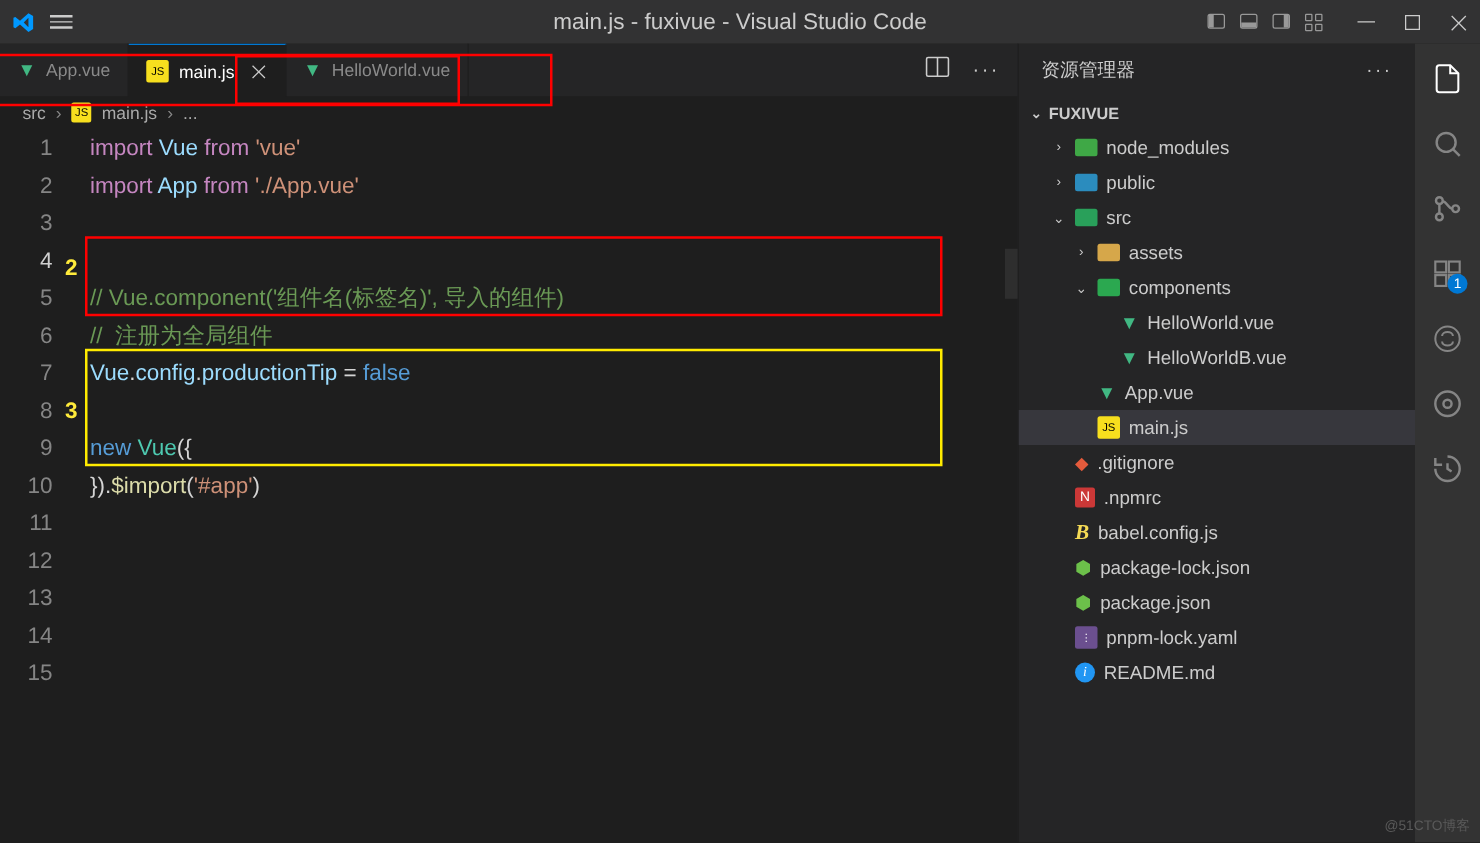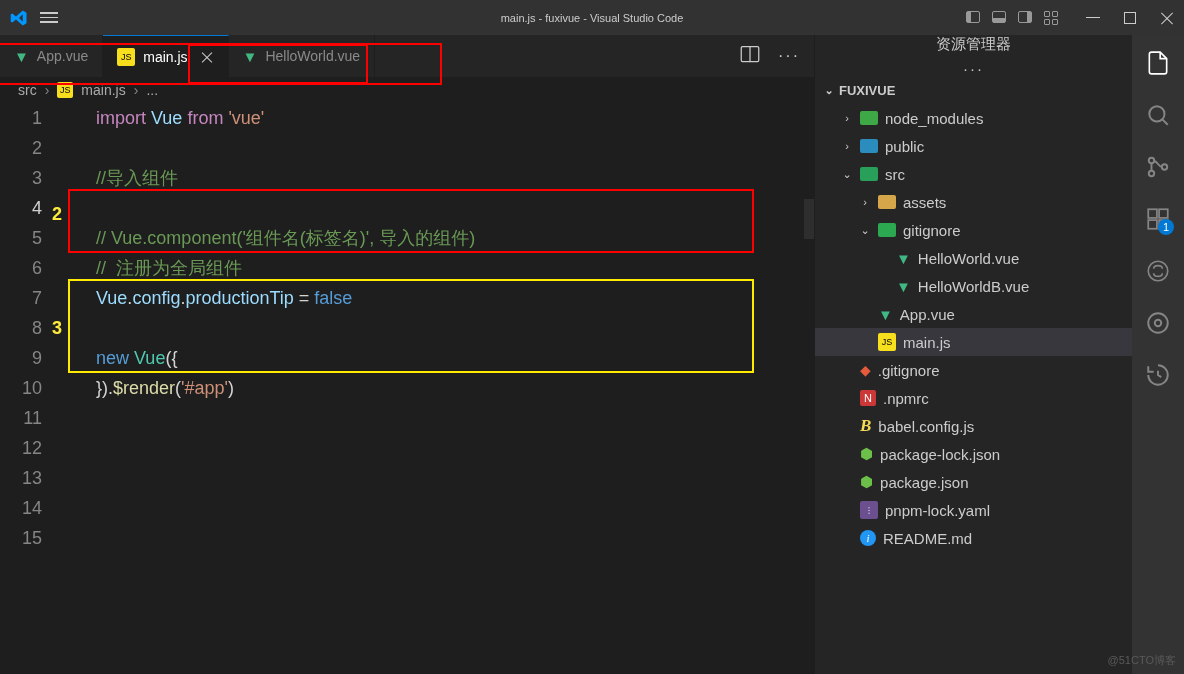--- a/index.html
+++ b/index.html
@@ -4,21 +4,21 @@
 <style>
 * { margin:0; padding:0; box-sizing:border-box; font-family: 'Segoe UI', -apple-system, sans-serif; }
 body { width:1184px; height:674px; background:#1e1e1e; color:#cccccc; overflow:hidden; position:relative; }
 
 
 .titlebar { height:35px; background:#323233; display:flex; align-items:center; padding:0 10px; justify-content:space-between; }
 .titlebar-left { display:flex; align-items:center; gap:12px; }
 .vscode-logo { width:18px; height:18px; }
 .menu-icon { width:18px; height:18px; display:flex; flex-direction:column; justify-content:center; gap:3px; cursor:pointer; }
 .menu-icon span { height:1.5px; background:#ccc; width:100%; }
-.titlebar-center { position:absolute; left:50%; transform:translateX(-50%); color:#ccc; font-size:11px; }
+.titlebar-center { position:absolute; left:50%; transform:translateX(-50%); color:#ccc; font-size:18px; }
 .titlebar-right { display:flex; align-items:center; gap:18px; }
 .layout-icons { display:flex; gap:12px; }
 .layout-icon-box { width:14px; height:12px; border:1.2px solid #999; border-radius:2px; position:relative; }
 .layout-icon-box.left::before { content:''; position:absolute; left:0; top:0; bottom:0; width:35%; background:#999; }
 .layout-icon-box.bottom::before { content:''; position:absolute; left:0; right:0; bottom:0; height:40%; background:#999; }
 .layout-icon-box.right::before { content:''; position:absolute; right:0; top:0; bottom:0; width:35%; background:#999; }
 .grid4 { width:14px; height:14px; display:grid; grid-template-columns:1fr 1fr; grid-template-rows:1fr 1fr; gap:2px; }
 .grid4 span { border:1px solid #999; border-radius:1px; }
 .win-controls { display:flex; align-items:center; gap:24px; margin-left:10px; }
 .win-min { width:14px; height:1px; background:#ccc; }
@@ -42,32 +42,32 @@
 
 .breadcrumb { height:26px; display:flex; align-items:center; padding:0 18px; gap:8px; font-size:14px; color:#aaa; }
 
 
 .editor-wrap { flex:1; display:flex; flex-direction:column; }
 .editor { display:flex; font-family:'Consolas','Courier New',monospace; font-size:18px; line-height:30px; position:relative; }
 .gutter { width:72px; text-align:right; color:#858585; padding-right:30px; user-select:none; }
 .gutter .ln { height:30px; }
 .gutter .ln.curr { color:#d0d0d0; }
 .code { flex:1; position:relative; }
-.code .line { height:30px; white-space:pre;margin-left:24px; }
+.code .line { height:30px; white-space:pre; }
 
 
 .kw{color:#c586c0;} .var{color:#9cdcfe;} .type{color:#4ec9b0;} .str{color:#ce9178;} .cmt{color:#6a9955;} .fn{color:#dcdcaa;} .prop{color:#9cdcfe;} .const{color:#569cd6;} .plain{color:#d4d4d4;}
 
 
 .annot-box { position:absolute; border:2.5px solid; pointer-events:none; }
 .annot-num { position:absolute; font-size:18px; font-weight:bold; }
 
 
 .explorer { width:318px; background:#252526; border-left:1px solid #1e1e1e; display:flex; flex-direction:column; }
-.exp-header { height:42px; display:flex; align-items:center; justify-content:space-between; padding:0 18px; font-size:15px; color:#ccc;flex-direction:column; }
+.exp-header { height:42px; display:flex; align-items:center; justify-content:space-between; padding:0 18px; font-size:15px; color:#ccc; }
 .more-dots{letter-spacing:2px;}
 .exp-section-title { padding:6px 10px 6px 8px; font-size:13px; font-weight:bold; color:#ccc; display:flex; align-items:center; gap:4px;}
 .tree { font-size:15px; color:#ccc; padding-bottom:10px;}
 .tree-item { display:flex; align-items:center; height:28px; padding-left:8px; cursor:pointer; gap:7px; }
 .tree-item.selected { background:#37373d; }
 .chev { width:12px; display:inline-flex; justify-content:center; color:#ccc; font-size:11px;}
 .indent1{padding-left:26px;} .indent2{padding-left:44px;} .indent3{padding-left:62px;}
 
 
 .ico { width:18px; height:18px; display:inline-flex; align-items:center; justify-content:center; font-size:11px; font-weight:normal; border-radius:2px;}
@@ -183,29 +183,29 @@
           <div class="ln">9</div>
           <div class="ln">10</div>
           <div class="ln">11</div>
           <div class="ln">12</div>
           <div class="ln">13</div>
           <div class="ln">14</div>
           <div class="ln">15</div>
       </div>
       <div class="code">
         <div class="line"><span class="kw">import</span><span class="var"> Vue </span><span class="kw">from</span><span class="str"> 'vue'</span></div>
+        <div class="line"><span class="kw">import</span><span class="var"> App </span><span class="kw">from</span><span class="str"> './App.vue'</span></div>
         <div class="line"></div>
-        <div class="line"><span class="cmt">//导入组件</span></div>
         <div class="line"></div>
         <div class="line"><span class="cmt">// Vue.component('组件名(标签名)', 导入的组件)</span></div>
         <div class="line"><span class="cmt">//  注册为全局组件</span></div>
         <div class="line"><span class="var">Vue</span><span class="plain">.</span><span class="prop">config</span><span class="plain">.</span><span class="prop">productionTip</span><span class="plain"> = </span><span class="const">false</span></div>
         <div class="line"></div>
         <div class="line"><span class="const">new</span><span class="type"> Vue</span><span class="plain">({</span></div>
-        <div class="line"><span class="plain">}).</span><span class="fn">$render</span><span class="plain">(</span><span class="str">'#app'</span><span class="plain">)</span></div>
+        <div class="line"><span class="plain">}).</span><span class="fn">$import</span><span class="plain">(</span><span class="str">'#app'</span><span class="plain">)</span></div>
         <div class="line"></div>
 
         <div class="annot-box" style="border-color:#ff0000; left:-75px; top:-60px; width:445px; height:42px;"></div>
 
         <div class="annot-box" style="border-color:#ff0000; left:-4px; top:86px; width:686px; height:64px;"></div>
         <div class="annot-num" style="color:#ffeb3b; left:-20px; top:96px;">2</div>
 
         <div class="annot-box" style="border-color:#ffeb00; left:-4px; top:176px; width:686px; height:94px;"></div>
         <div class="annot-num" style="color:#ffeb3b; left:-20px; top:210px;">3</div>
       </div>
@@ -241,21 +241,21 @@
           <span>src</span>
         </div>
       <div class="tree-item indent2">
           <span class="chev">›</span>
           <span class="ico-folder yellow"></span>
           <span>assets</span>
         </div>
       <div class="tree-item indent2">
           <span class="chev">⌄</span>
           <span class="ico-folder comp"></span>
-          <span>gitignore</span>
+          <span>components</span>
         </div>
       <div class="tree-item indent3">
           <span class="chev"></span>
           <span class="ico-vue">▼</span>
           <span>HelloWorld.vue</span>
         </div>
       <div class="tree-item indent3">
           <span class="chev"></span>
           <span class="ico-vue">▼</span>
           <span>HelloWorldB.vue</span>

